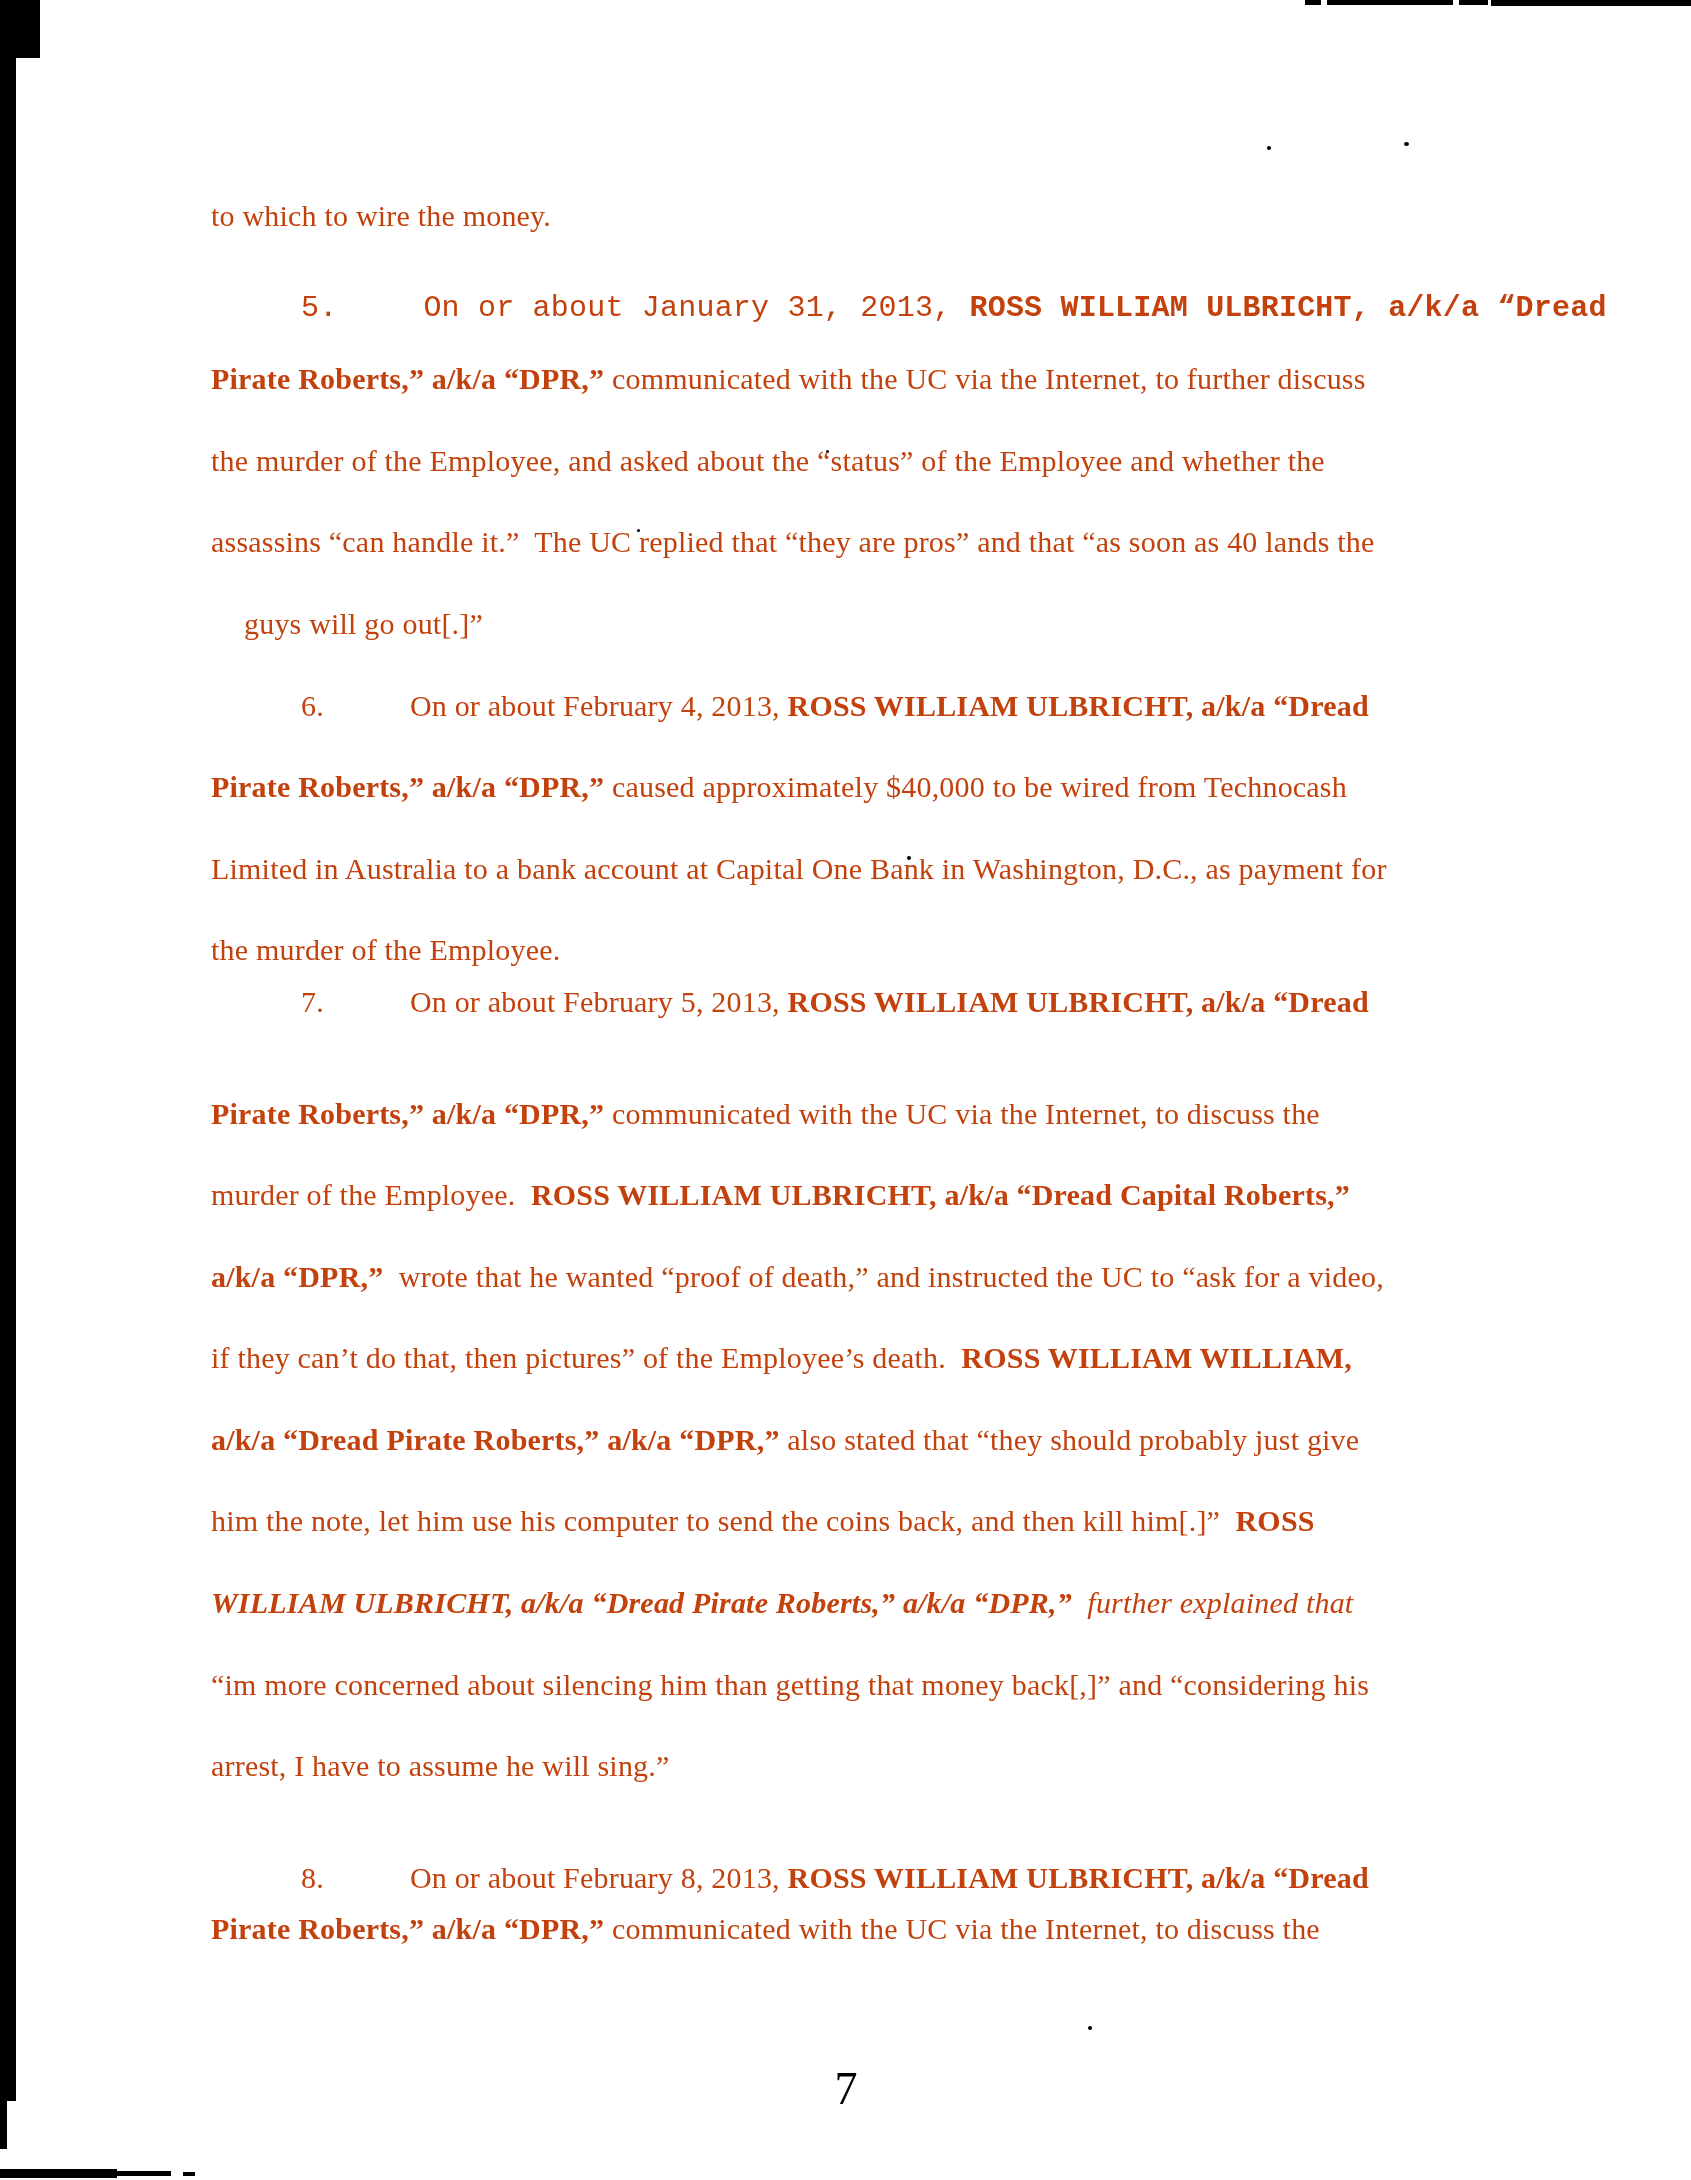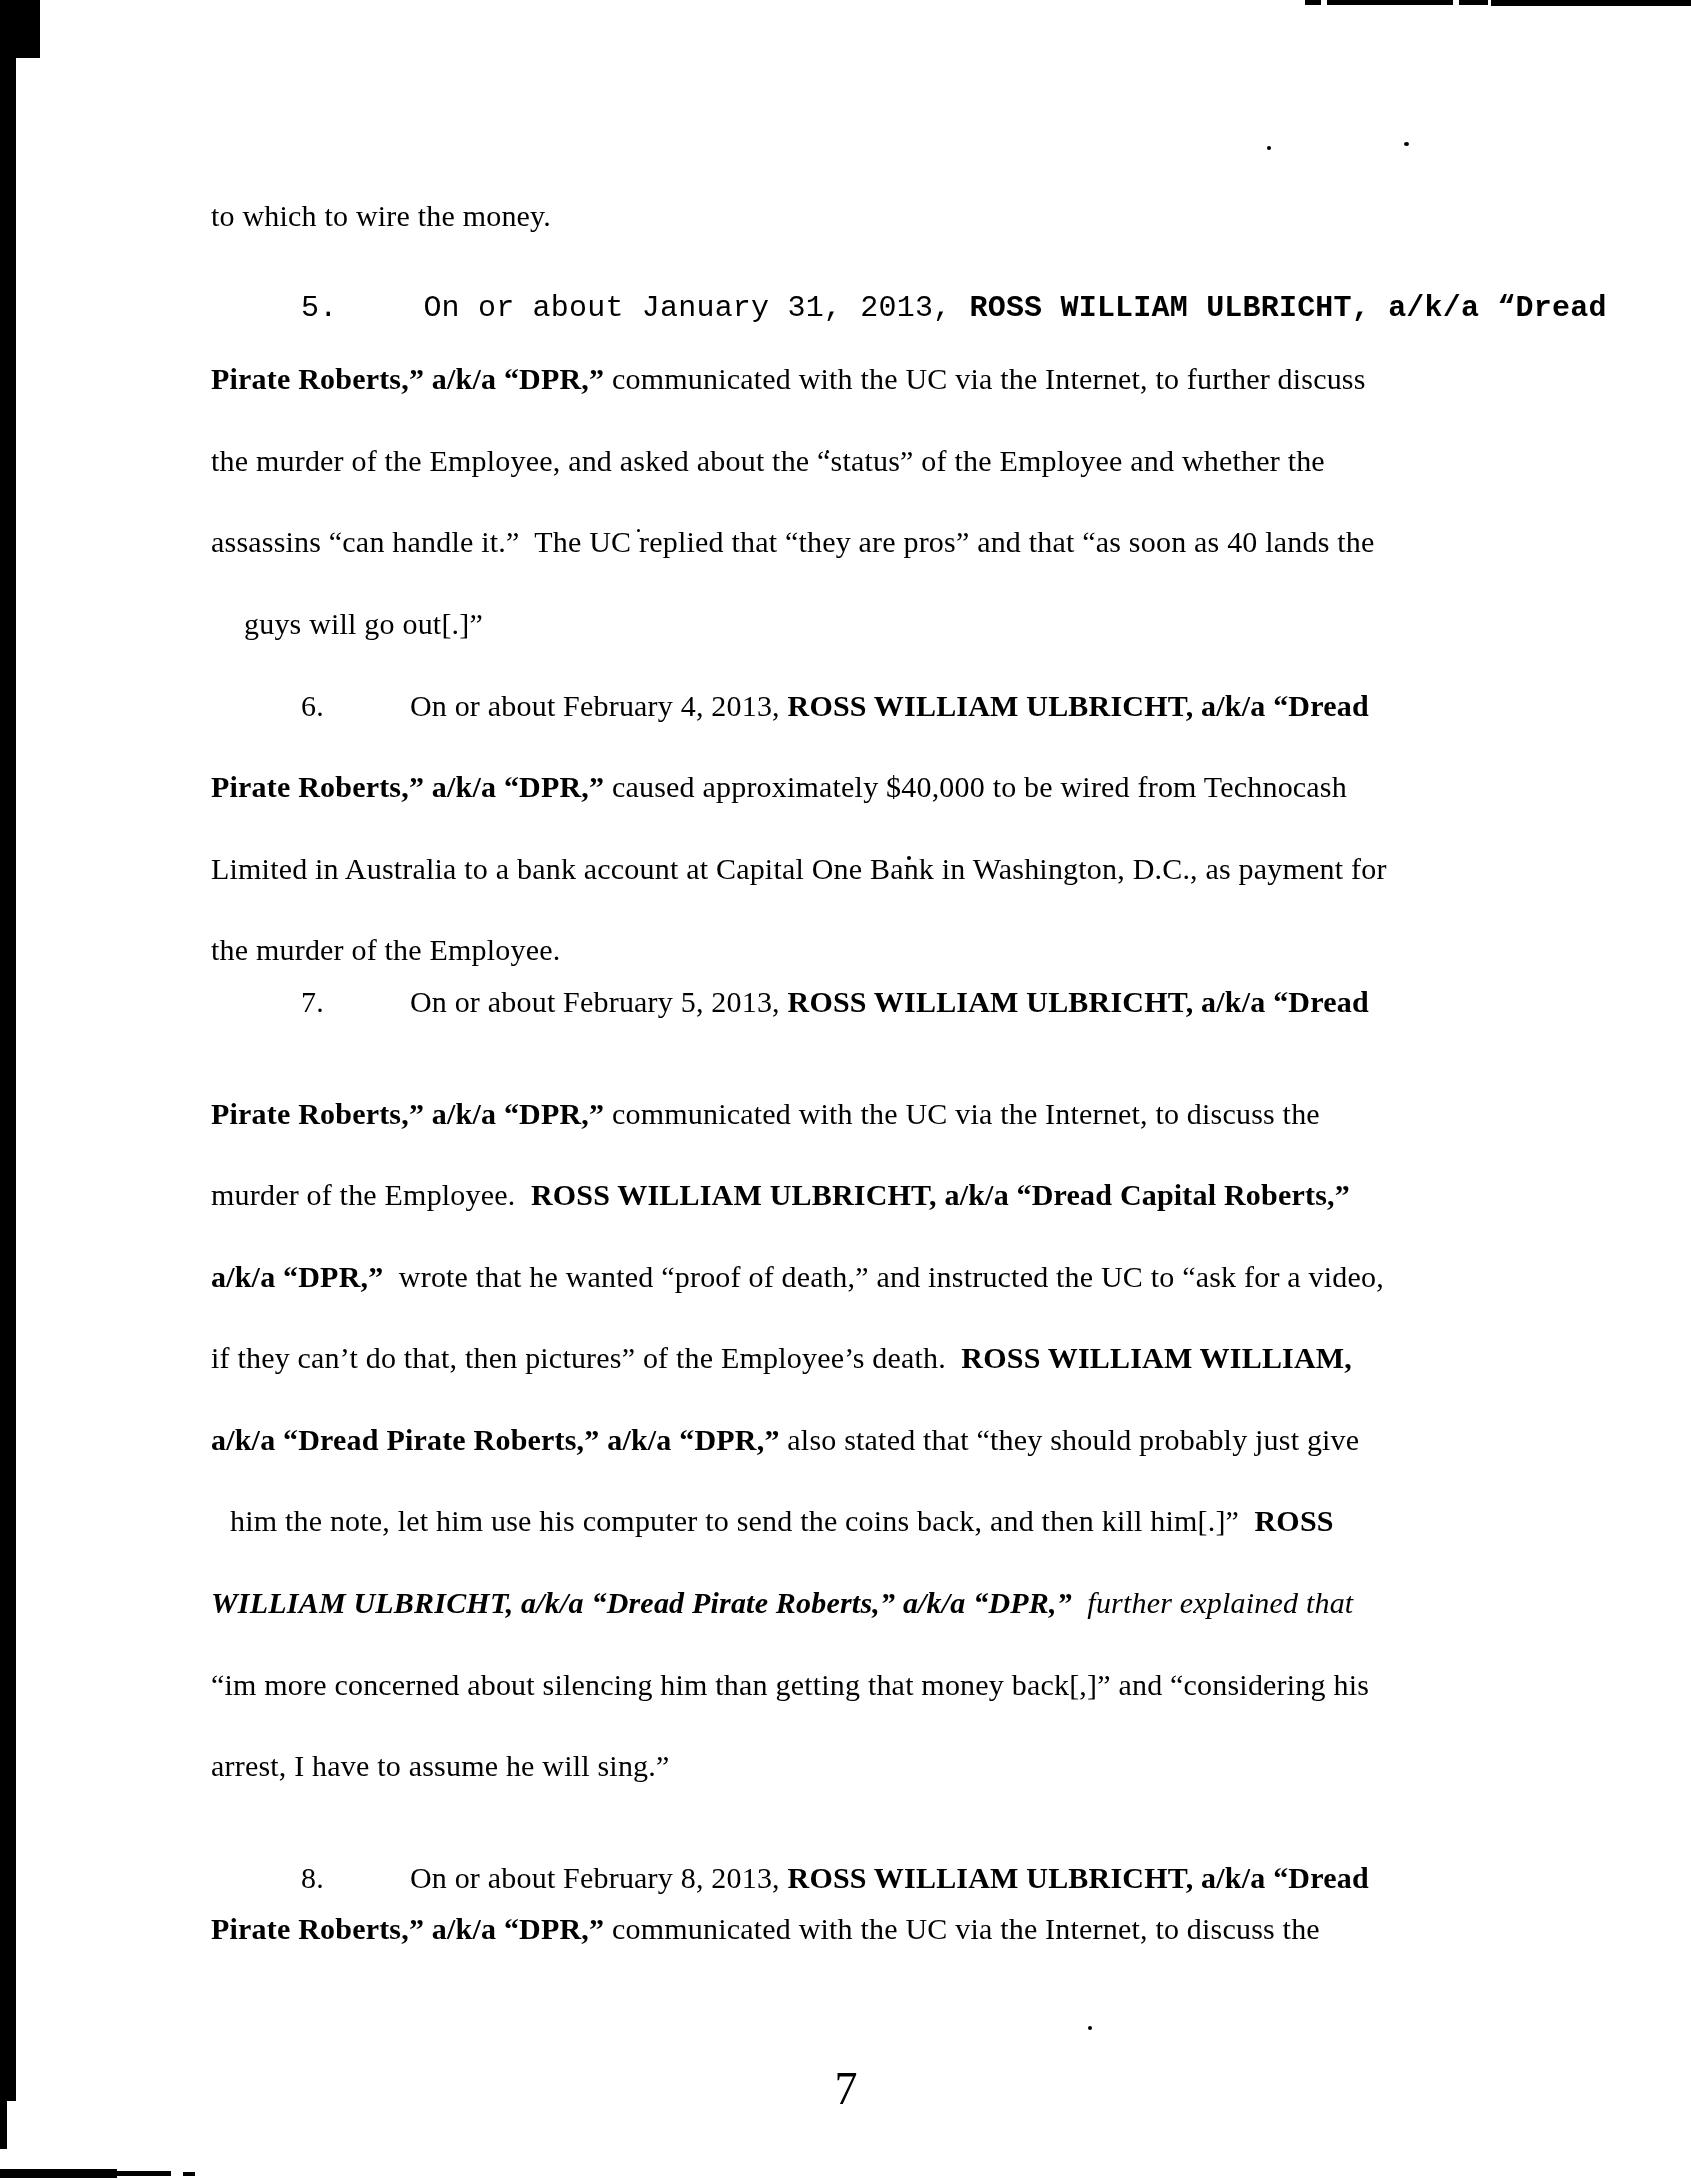--- a/index.html
+++ b/index.html
@@ -17,21 +17,21 @@
     background: #ffffff;
   }
   
   .line {
     position: absolute;
     left: 211px;
     white-space: pre;
     font-family: "Liberation Serif", "DejaVu Serif", serif;
     font-size: 30px;
     line-height: 42px;
-    color: #000000;
+    color: #c2410c;
     letter-spacing: 0.2px;
   }
   .line b { font-weight: bold; }
   .line.indent { padding-left: 90px; }
   .tab { display: inline-block; width: 86px; }
 
   .page-number {
     position: absolute;
     top: 2062px;
     left: 0;
@@ -100,21 +100,21 @@
       <div class="line indent" style="top: 685px;"><span>6.</span><span class="tab"></span><span>On or about February 4, 2013, </span><b>ROSS WILLIAM ULBRICHT, a/k/a “Dread</b></div>
       <div class="line" style="top: 766px;"><b>Pirate Roberts,” a/k/a “DPR,”</b><span> caused approximately $40,000 to be wired from Technocash</span></div>
       <div class="line" style="top: 848px;"><span>Limited in Australia to a bank account at Capital One Bank in Washington, D.C., as payment for</span></div>
       <div class="line" style="top: 929px;"><span>the murder of the Employee.</span></div>
       <div class="line indent" style="top: 981px; text-align: center;"><span>7.</span><span class="tab"></span><span>On or about February 5, 2013, </span><b>ROSS WILLIAM ULBRICHT, a/k/a “Dread</b></div>
       <div class="line" style="top: 1093px;"><b>Pirate Roberts,” a/k/a “DPR,”</b><span> communicated with the UC via the Internet, to discuss the</span></div>
       <div class="line" style="top: 1174px;"><span>murder of the Employee.  </span><b>ROSS WILLIAM ULBRICHT, a/k/a “Dread Capital Roberts,”</b></div>
       <div class="line" style="top: 1256px;"><b>a/k/a “DPR,”</b><span>  wrote that he wanted “proof of death,” and instructed the UC to “ask for a video,</span></div>
       <div class="line" style="top: 1337px;"><span>if they can’t do that, then pictures” of the Employee’s death.  </span><b>ROSS WILLIAM WILLIAM,</b></div>
       <div class="line" style="top: 1419px;"><b>a/k/a “Dread Pirate Roberts,” a/k/a “DPR,”</b><span> also stated that “they should probably just give</span></div>
-      <div class="line" style="top: 1500px; margin-left: 19px;"><span>him the note, let him use his computer to send the coins back, and then kill him[.]”  </span><b>ROSS</b></div>
+      <div class="line" style="top: 1500px;"><span>him the note, let him use his computer to send the coins back, and then kill him[.]”  </span><b>ROSS</b></div>
       <div class="line" style="top: 1582px; font-style: italic;"><b>WILLIAM ULBRICHT, a/k/a “Dread Pirate Roberts,” a/k/a “DPR,”</b><span>  further explained that</span></div>
       <div class="line" style="top: 1664px;"><span>“im more concerned about silencing him than getting that money back[,]” and “considering his</span></div>
       <div class="line" style="top: 1745px;"><span>arrest, I have to assume he will sing.”</span></div>
       <div class="line indent" style="top: 1821px; margin-top: 36px;"><span>8.</span><span class="tab"></span><span>On or about February 8, 2013, </span><b>ROSS WILLIAM ULBRICHT, a/k/a “Dread</b></div>
       <div class="line" style="top: 1908px;"><b>Pirate Roberts,” a/k/a “DPR,”</b><span> communicated with the UC via the Internet, to discuss the</span></div>
     </div>
 
   <div class="page-number">7</div>
 
 </div>

